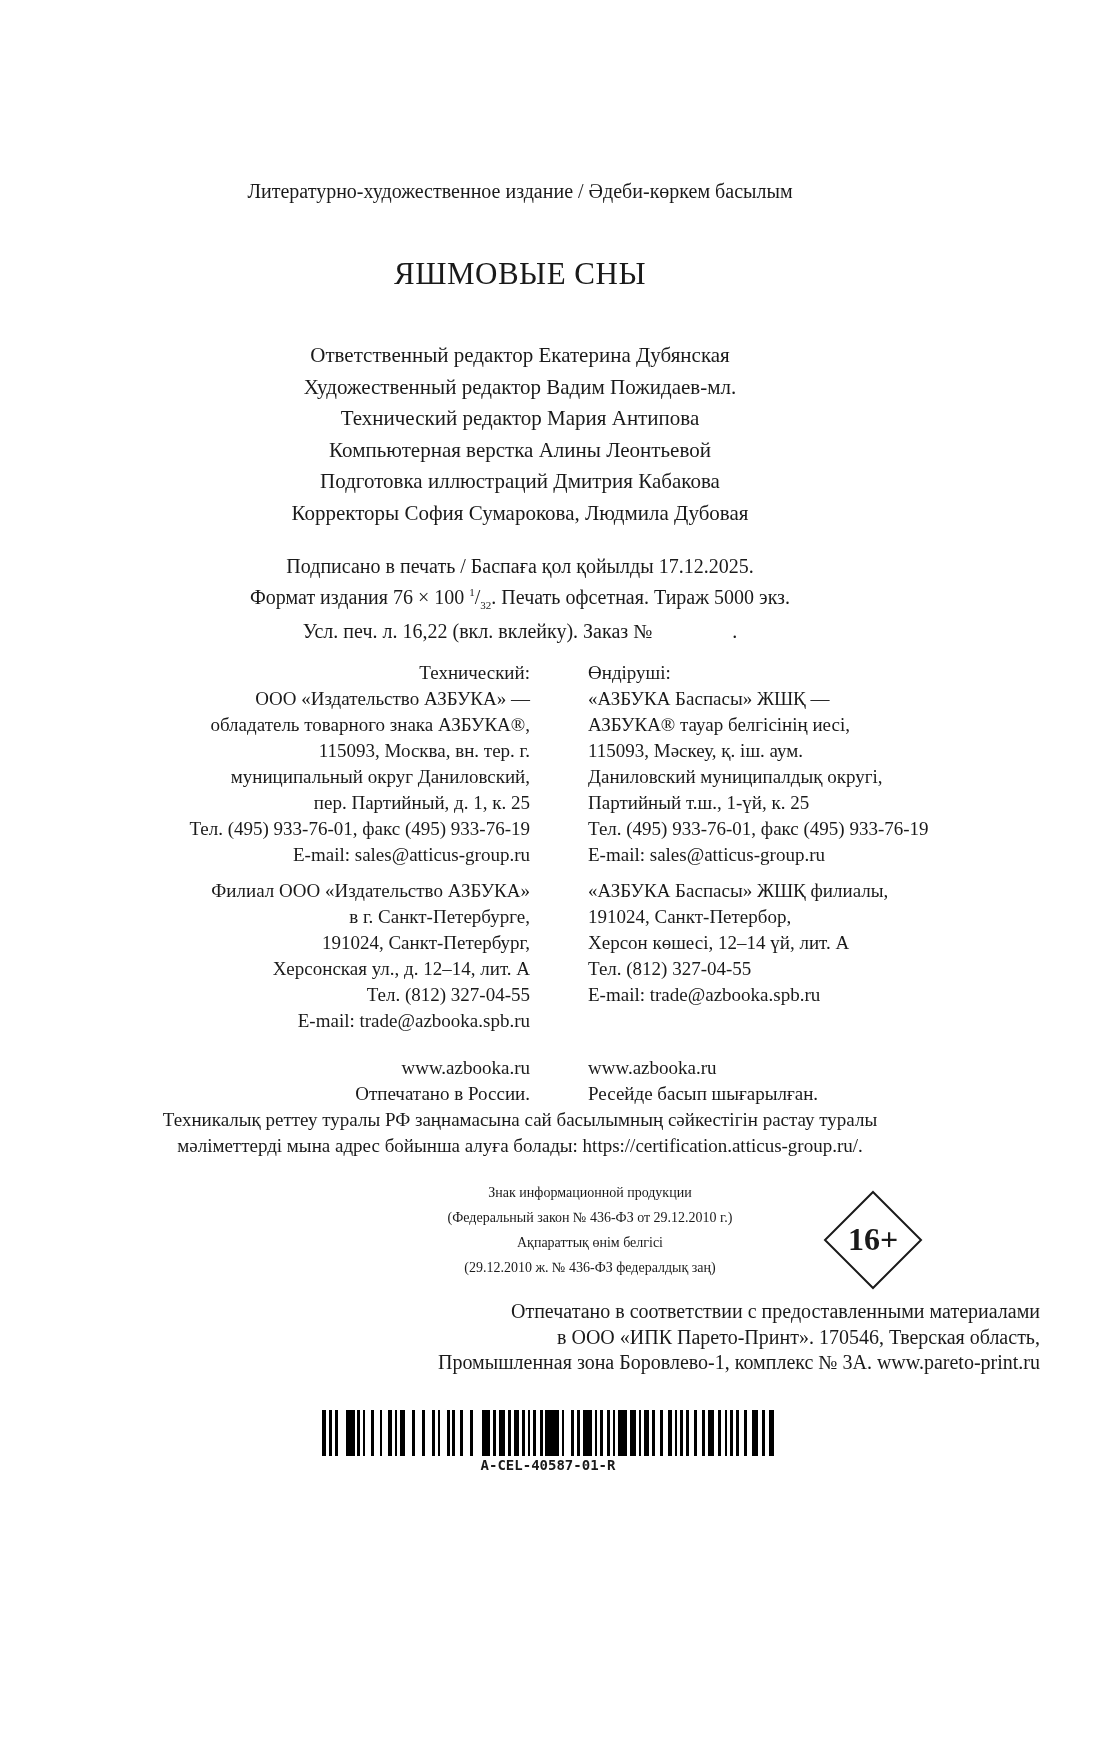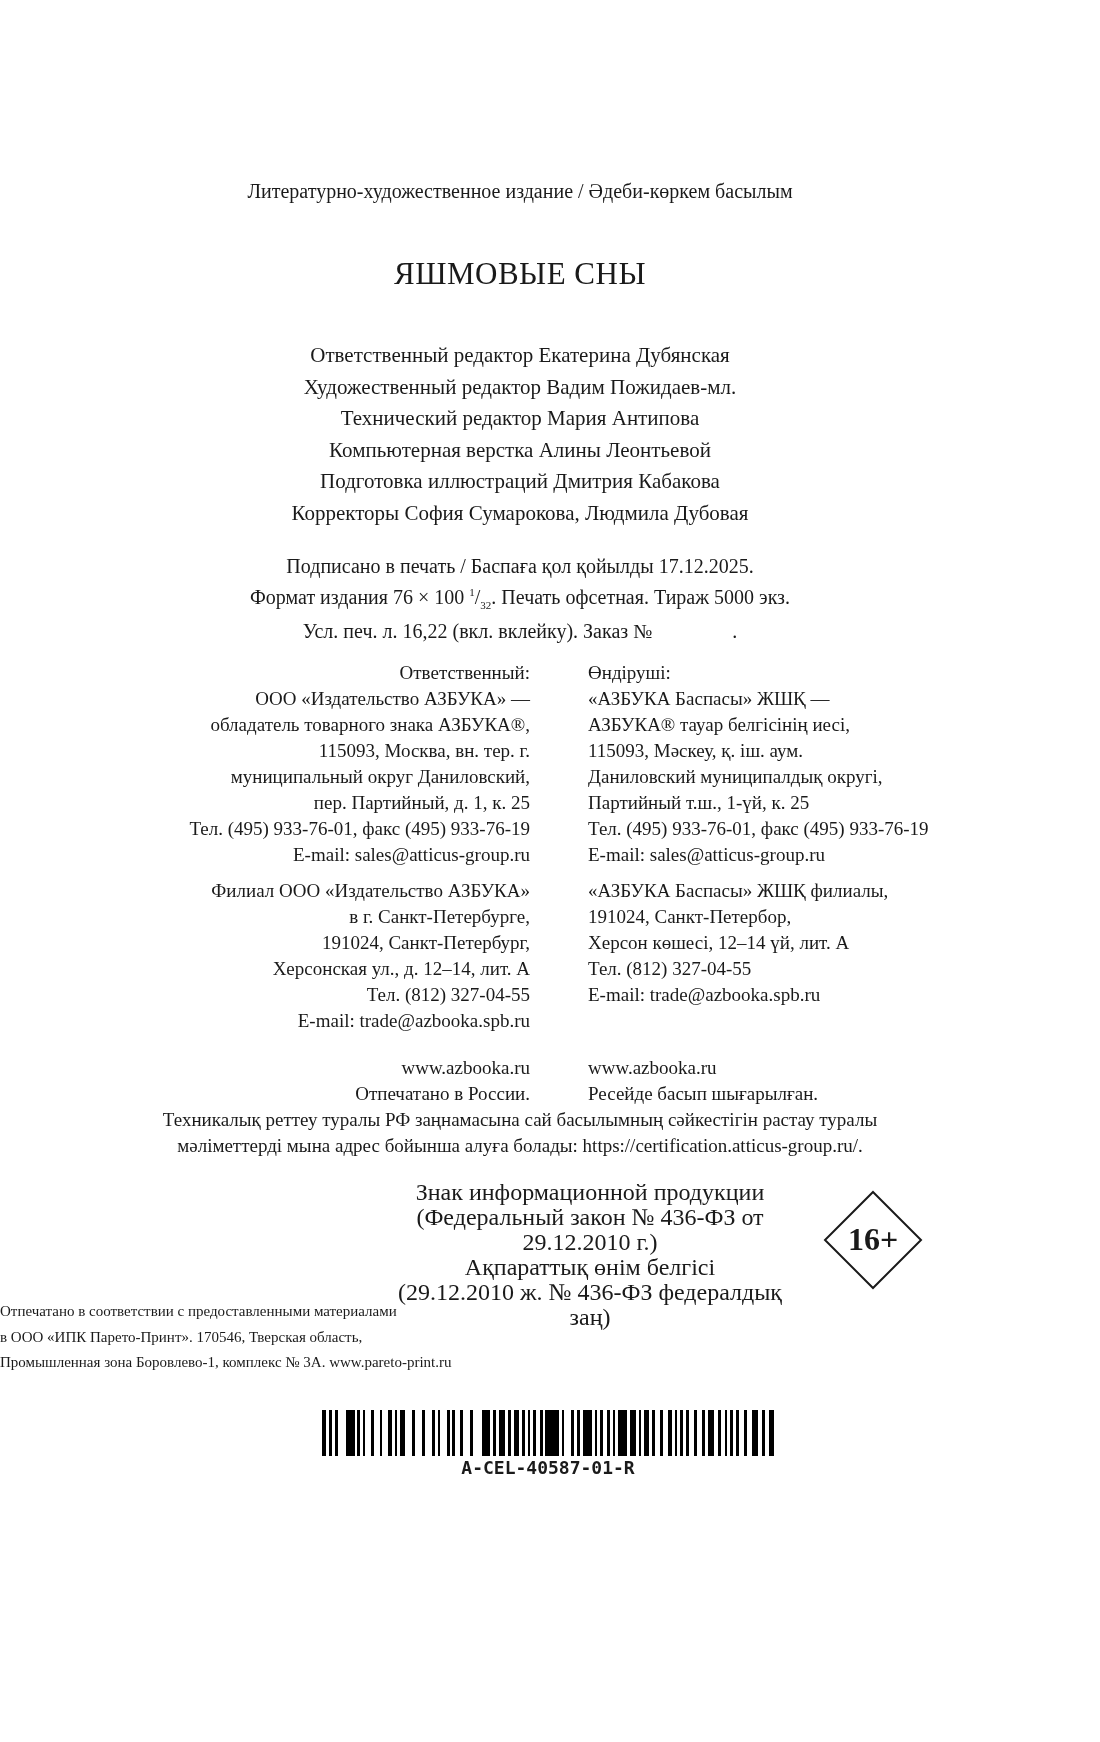--- a/index.html
+++ b/index.html
@@ -14,26 +14,26 @@
     .credits { position: absolute; top: 340px; left: 0; width: 1040px; text-align: center; font-size: 21px; line-height: 31.5px; }
     .print-info { position: absolute; top: 553px; left: 0; width: 1040px; text-align: center; font-size: 20px; line-height: 26px; }
     .print-info sup, .print-info sub { font-size: 11px; }
     .two-col { position: absolute; left: 0; width: 1100px; font-size: 19px; line-height: 26px; }
     .col-left { position: absolute; right: 570px; text-align: right; white-space: nowrap; }
     .col-right { position: absolute; left: 588px; text-align: left; white-space: nowrap; }
     .block-msk { top: 660px; height: 200px; }
     .block-spb { top: 878px; height: 160px; }
     .block-web { top: 1043px; height: 60px; margin-top: 12px; }
     .cert { position: absolute; top: 1107px; left: 0; width: 1040px; text-align: center; font-size: 19px; line-height: 26px; }
-    .age-text { position: absolute; top: 1180px; left: 380px; width: 420px; text-align: center; font-size: 24px; line-height: 25px; }
+    .age-text { position: absolute; top: 1180px; left: 380px; width: 420px; text-align: center; font-size: 14px; line-height: 25px; }
     .age-badge { position: absolute; left: 823px; top: 1190px; width: 100px; height: 100px; font-weight: bold; }
     .age-badge svg { display: block; }
-    .printer { position: absolute; top: 1299px; left: 0; width: 1040px; text-align: left; font-size: 15px; line-height: 25.5px; }
+    .printer { position: absolute; top: 1299px; left: 0; width: 1040px; text-align: right; font-size: 20px; line-height: 25.5px; }
     .barcode { position: absolute; left: 322px; top: 1410px; width: 452px; height: 46px; }
-    .barcode-code { position: absolute; top: 1457px; left: 322px; width: 452px; text-align: center; font-family: "DejaVu Sans Mono", "Liberation Mono", monospace; font-weight: bold; font-size: 18px; letter-spacing: 0px; }
+    .barcode-code { position: absolute; top: 1457px; left: 322px; width: 452px; text-align: center; font-family: "DejaVu Sans Mono", "Liberation Mono", monospace; font-weight: bold; font-size: 14px; letter-spacing: 0px; }
   </style>
 </head>
 <body>
 
 <div class="page">
 
   <div class="subtitle">Литературно-художественное издание / Әдеби-көркем басылым</div>
   <div class="title">ЯШМОВЫЕ СНЫ</div>
 
   <div class="credits">
@@ -46,21 +46,21 @@
   </div>
 
   <div class="print-info">
     <div>Подписано в печать / Баспаға қол қойылды 17.12.2025.</div>
     <div><span>Формат издания 76 × 100 </span><sup>1</sup>/<sub>32</sub><span>. Печать офсетная. Тираж 5000 экз.</span></div>
     <div><span>Усл. печ. л. 16,22 (вкл. вклейку). Заказ №</span><span style="display:inline-block;width:80px;"></span><span>.</span></div>
   </div>
 
   <div class="two-col block-msk">
     <div class="col-left">
-      <div>Ответственный:</div>
+      <div>Технический:</div>
       <div>ООО «Издательство АЗБУКА» —</div>
       <div>обладатель товарного знака АЗБУКА®,</div>
       <div>115093, Москва, вн. тер. г.</div>
       <div>муниципальный округ Даниловский,</div>
       <div>пер. Партийный, д. 1, к. 25</div>
       <div>Тел. (495) 933-76-01, факс (495) 933-76-19</div>
       <div>E-mail: sales@atticus-group.ru</div>
     </div>
     <div class="col-right">
       <div>Өндіруші:</div>

